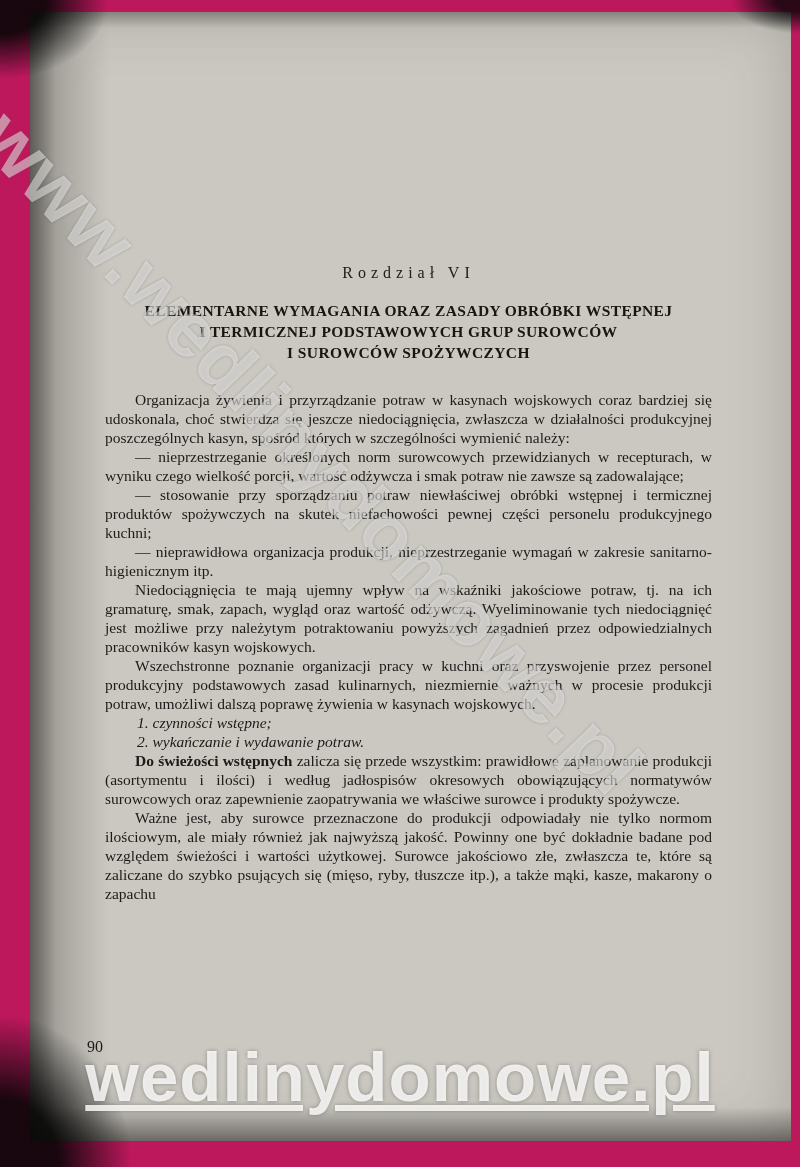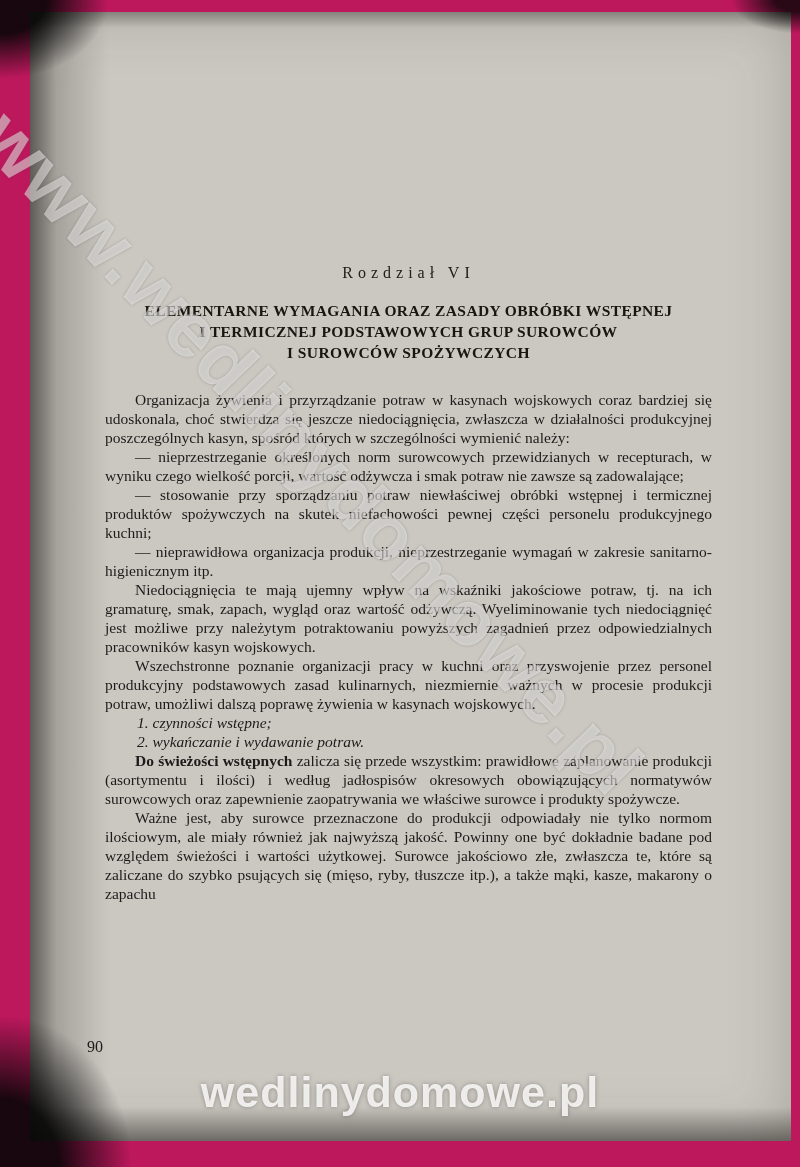--- a/index.html
+++ b/index.html
@@ -113,24 +113,25 @@
     letter-spacing: 1px;
     color: rgba(255,255,255,0.48);
     text-shadow: 0 0 3px rgba(80,75,65,0.35);
     transform: rotate(46deg);
     transform-origin: 0 0;
   }
   .wm-bottom {
     left: 50%;
     bottom: 50px;
     transform: translateX(-50%);
-    font-size: 43px;
+    font-size: 69px;
     letter-spacing: 1px;
     color: rgba(255,255,255,0.82);
     text-shadow: 0 0 4px rgba(60,55,45,0.4);
+    text-decoration: underline;
   }
 </style>
 </head>
 <body>
 
 <div class="scan-root">
 
   <div class="paper">
     <div class="content">
 

